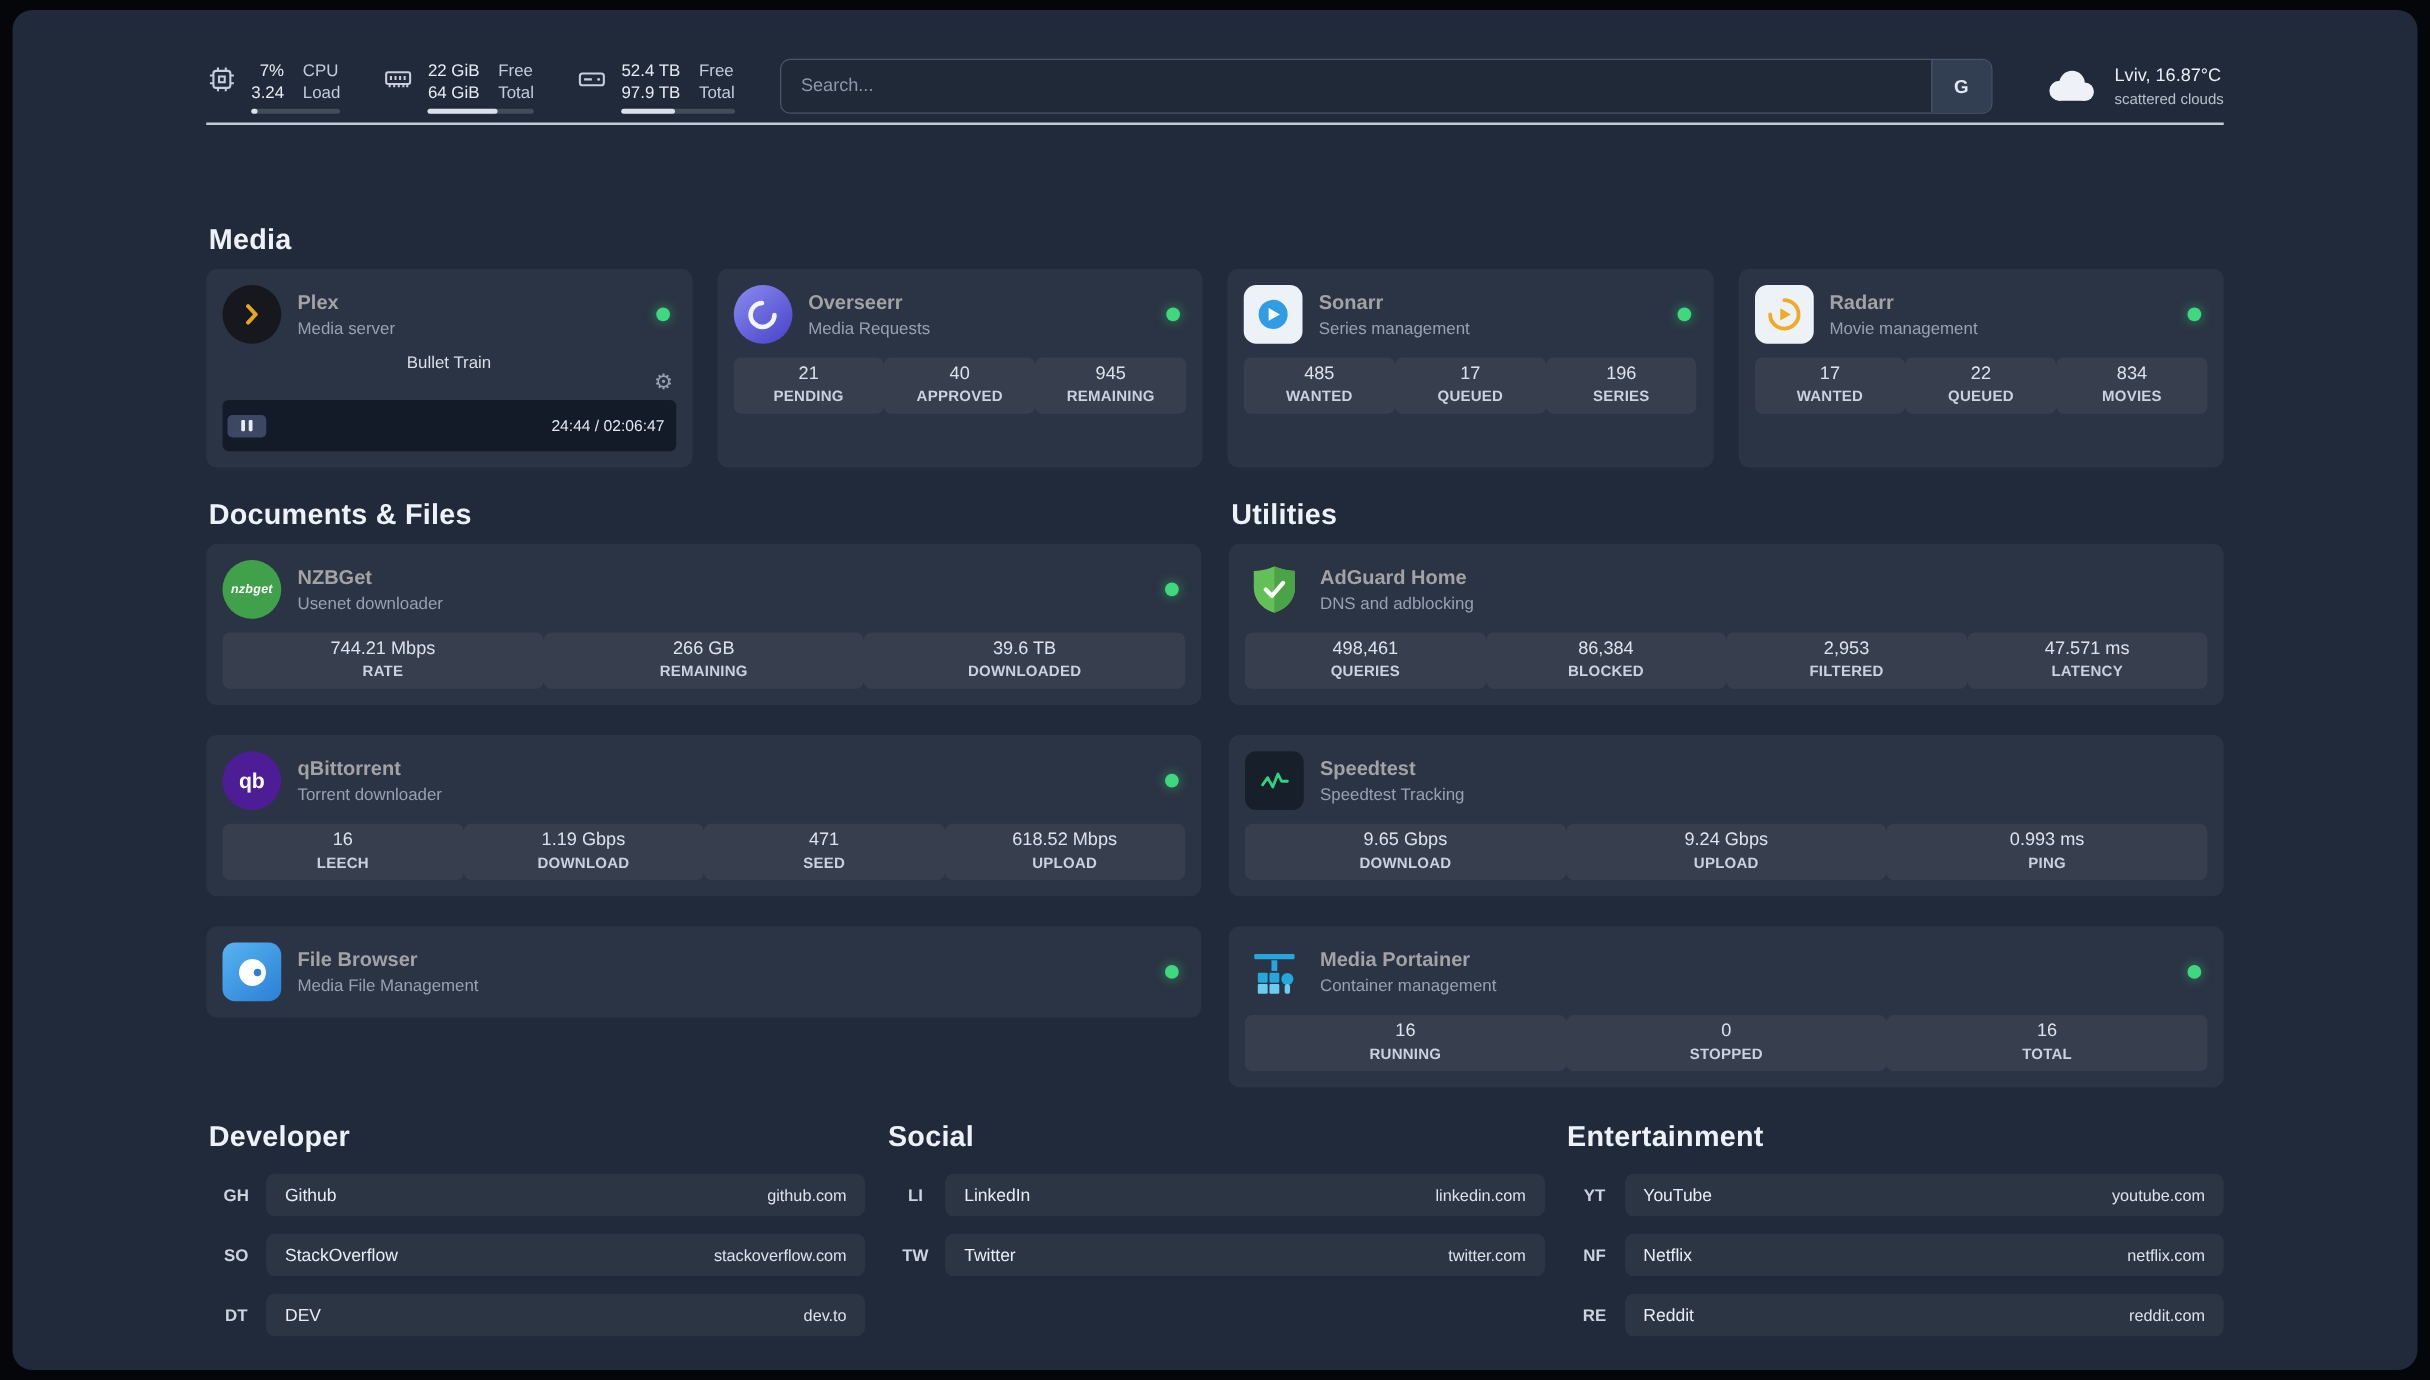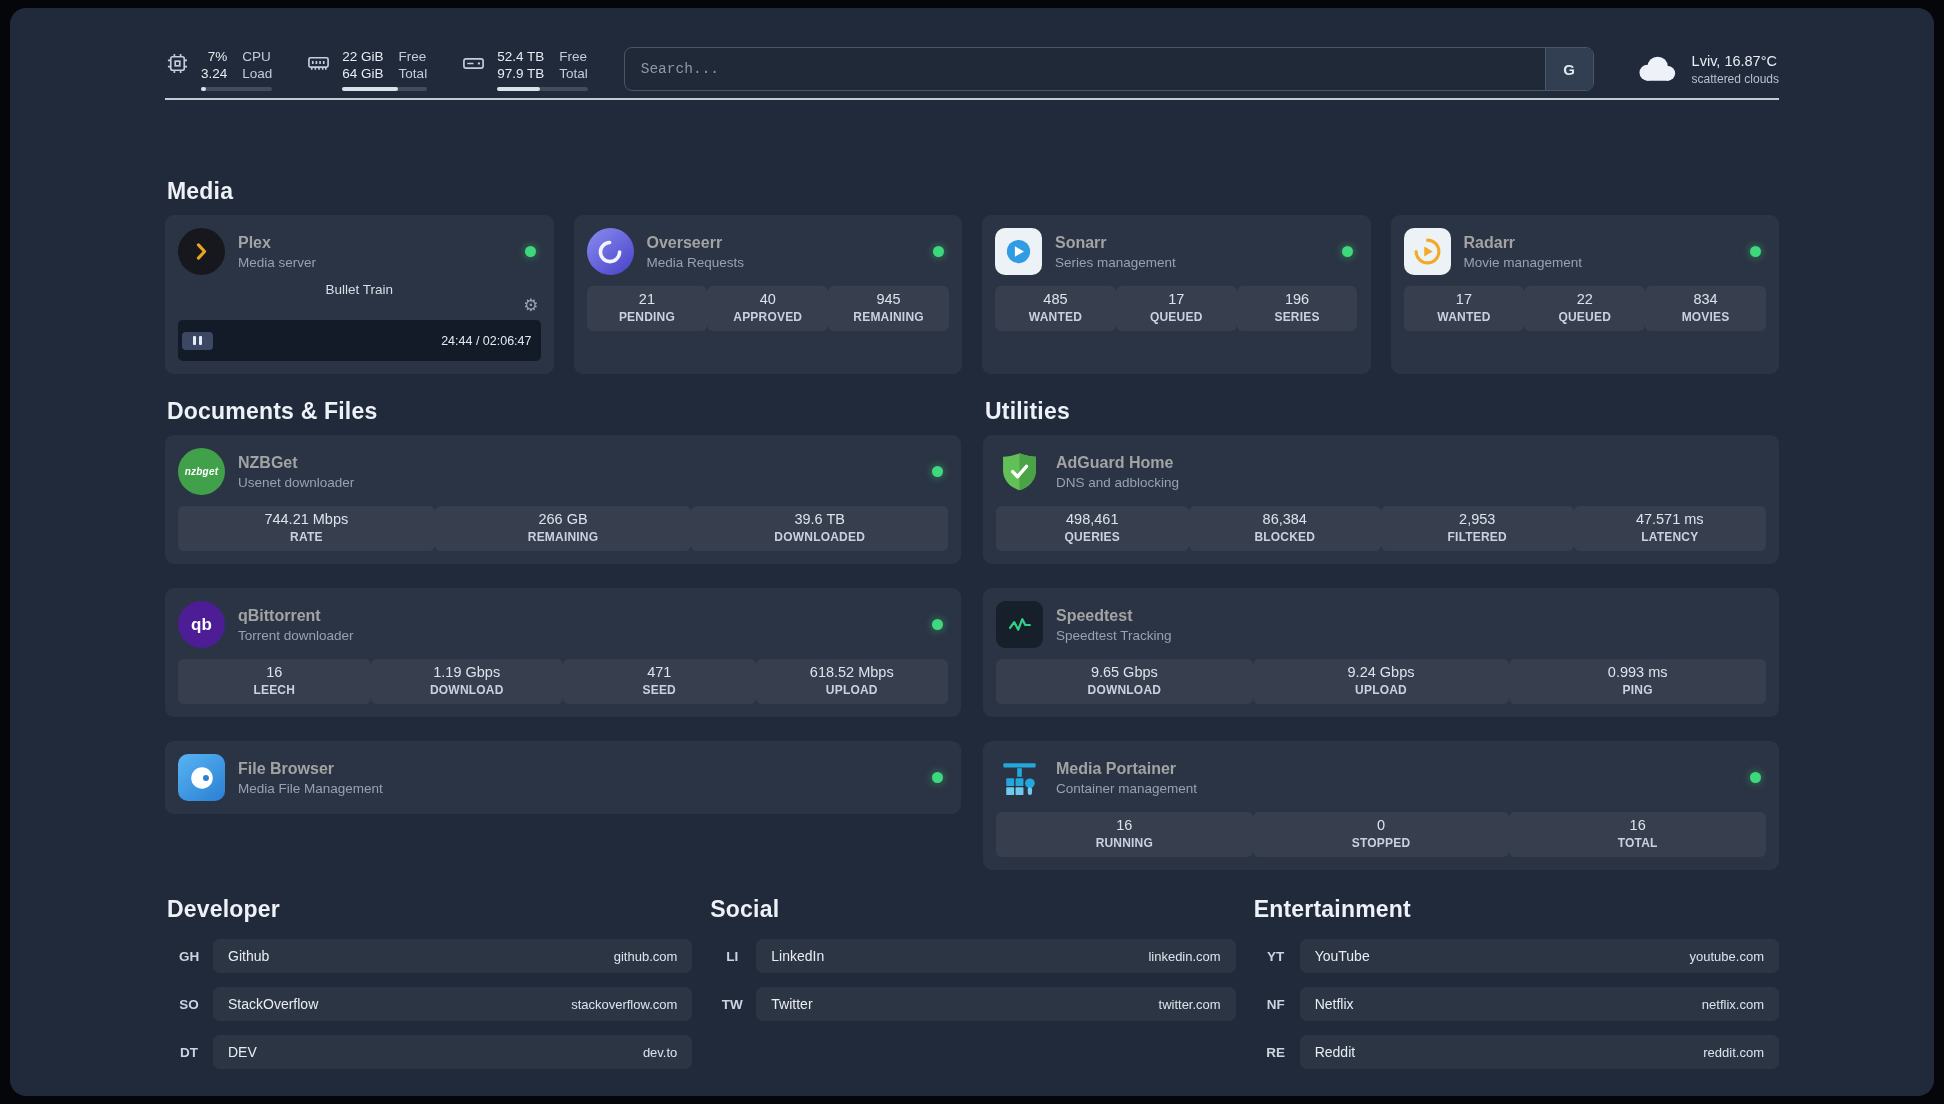--- a/index.html
+++ b/index.html
@@ -18,21 +18,21 @@
   .res-cols { display:flex; gap:15px; }
   .res-col div { font-size:13.5px; line-height:17px; }
   .res-values { text-align:right; color:#e7ecf3; }
   .res-labels { color:#c3ccd8; }
   .res-bar { margin-top:5px; height:4px; border-radius:2px; background:rgba(255,255,255,.16); }
   .res-fill { height:100%; border-radius:2px; background:#dbe1ea; }
 
   .search-wrap { flex:1; margin:0 38px 0 36px; height:44px; display:flex; align-items:stretch;
     background:#1f2938; border:1px solid #4a5568; border-radius:8px; overflow:hidden; }
   .search-wrap input { flex:1; background:transparent; border:none; outline:none;
-    color:#e6ebf3; font-size:14.5px; padding:0 16px; font-family:Liberation Mono, monospace; }
+    color:#e6ebf3; font-size:14.5px; padding:0 16px; font-family:Liberation Sans, sans-serif; }
   .search-wrap input::placeholder { color:#8d97a8; }
   .search-btn { width:48px; background:#323e52; border:none; border-left:1px solid #4a5568;
     color:#e2e8f1; font-size:15px; font-weight:700; cursor:pointer; font-family:inherit; }
 
   .weather { display:flex; gap:13px; align-items:center; }
   .w-icon svg { width:47px; height:32px; display:block; }
   .w-line1 { font-size:14.5px; color:#e9edf4; }
   .w-line2 { font-size:12px; color:#b6c0cd; margin-top:3px; }
 
   .divider { border:none; border-top:2px solid rgba(223,230,239,.85); margin-top:4px; }

